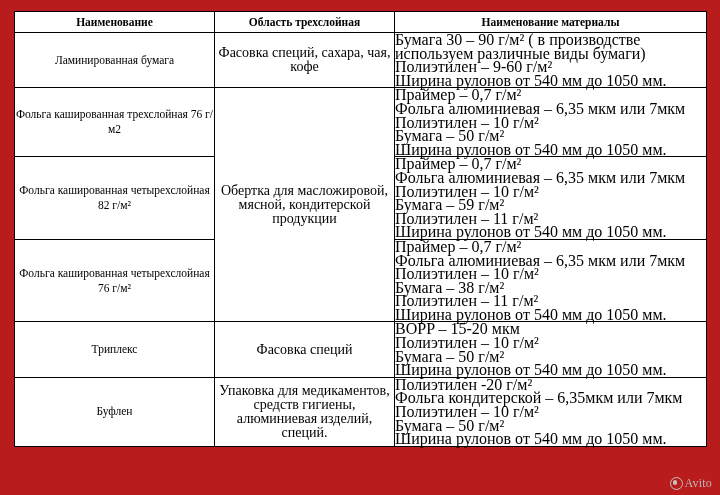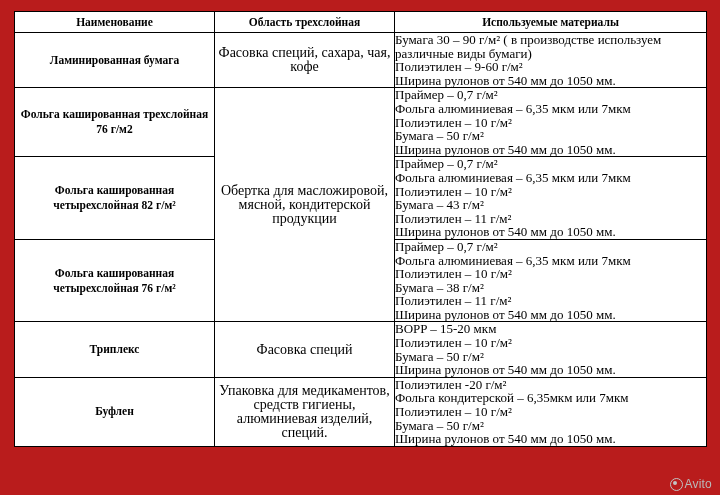--- a/index.html
+++ b/index.html
@@ -42,45 +42,45 @@
   thead th {
     text-align: center;
     font-weight: bold;
     font-size: 11.5px;
     height: 20px;
     line-height: 20px;
     padding: 0 2px;
   }
   td.name-cell {
     text-align: center;
-    font-weight: bold;
+    font-weight: normal;
     font-size: 11.5px;
     line-height: 15px;
     padding: 3px 6px;
   }
   td.use-cell {
     text-align: center;
     font-size: 14px;
     line-height: 14px;
     padding: 3px 8px;
   }
   td.mat-cell {
     text-align: left;
-    font-size: 13px;
+    font-size: 16px;
     line-height: 13.6px;
     padding: 3px 4px 3px 5px;
   }
   .mat-line { white-space: nowrap; }
   .mat-line.wrap { white-space: normal; }
 
   .watermark {
     position: absolute;
     right: 8px;
     bottom: 4px;
-    font-family: Liberation Sans, sans-serif;
+    font-family: Liberation Serif, serif;
     font-size: 12px;
     color: #b9b9b9;
     letter-spacing: 0.2px;
     display: flex;
     align-items: center;
     gap: 2px;
     user-select: none;
     margin-top: 24px;
   }
   .watermark .wm-circle {
@@ -110,21 +110,21 @@
   <table class="spec">
     <colgroup>
       <col class="col-name">
       <col class="col-use">
       <col class="col-mat">
     </colgroup>
     <thead>
       <tr>
         <th>Наименование</th>
         <th>Область трехслойная</th>
-        <th>Используемые материалы</th>
+        <th>Наименование материалы</th>
       </tr>
     </thead>
     <tbody>
 
       <tr>
         <td class="name-cell">Ламинированная бумага</td>
         <td class="use-cell">Фасовка специй, сахара, чая, кофе</td>
         <td class="mat-cell">
           <div class="mat-line wrap">Бумага 30 – 90 г/м² ( в производстве используем различные виды бумаги)</div>
           <div class="mat-line">Полиэтилен – 9-60 г/м²</div>
@@ -143,21 +143,21 @@
           <div class="mat-line">Ширина рулонов от 540 мм до 1050 мм.</div>
         </td>
       </tr>
 
       <tr>
         <td class="name-cell">Фольга кашированная четырехслойная 82 г/м²</td>
         <td class="mat-cell">
           <div class="mat-line">Праймер – 0,7 г/м²</div>
           <div class="mat-line">Фольга алюминиевая – 6,35 мкм или 7мкм</div>
           <div class="mat-line">Полиэтилен – 10 г/м²</div>
-          <div class="mat-line">Бумага – 43 г/м²</div>
+          <div class="mat-line">Бумага – 59 г/м²</div>
           <div class="mat-line">Полиэтилен – 11 г/м²</div>
           <div class="mat-line">Ширина рулонов от 540 мм до 1050 мм.</div>
         </td>
       </tr>
 
       <tr>
         <td class="name-cell">Фольга кашированная четырехслойная 76 г/м²</td>
         <td class="mat-cell">
           <div class="mat-line">Праймер – 0,7 г/м²</div>
           <div class="mat-line">Фольга алюминиевая – 6,35 мкм или 7мкм</div>

